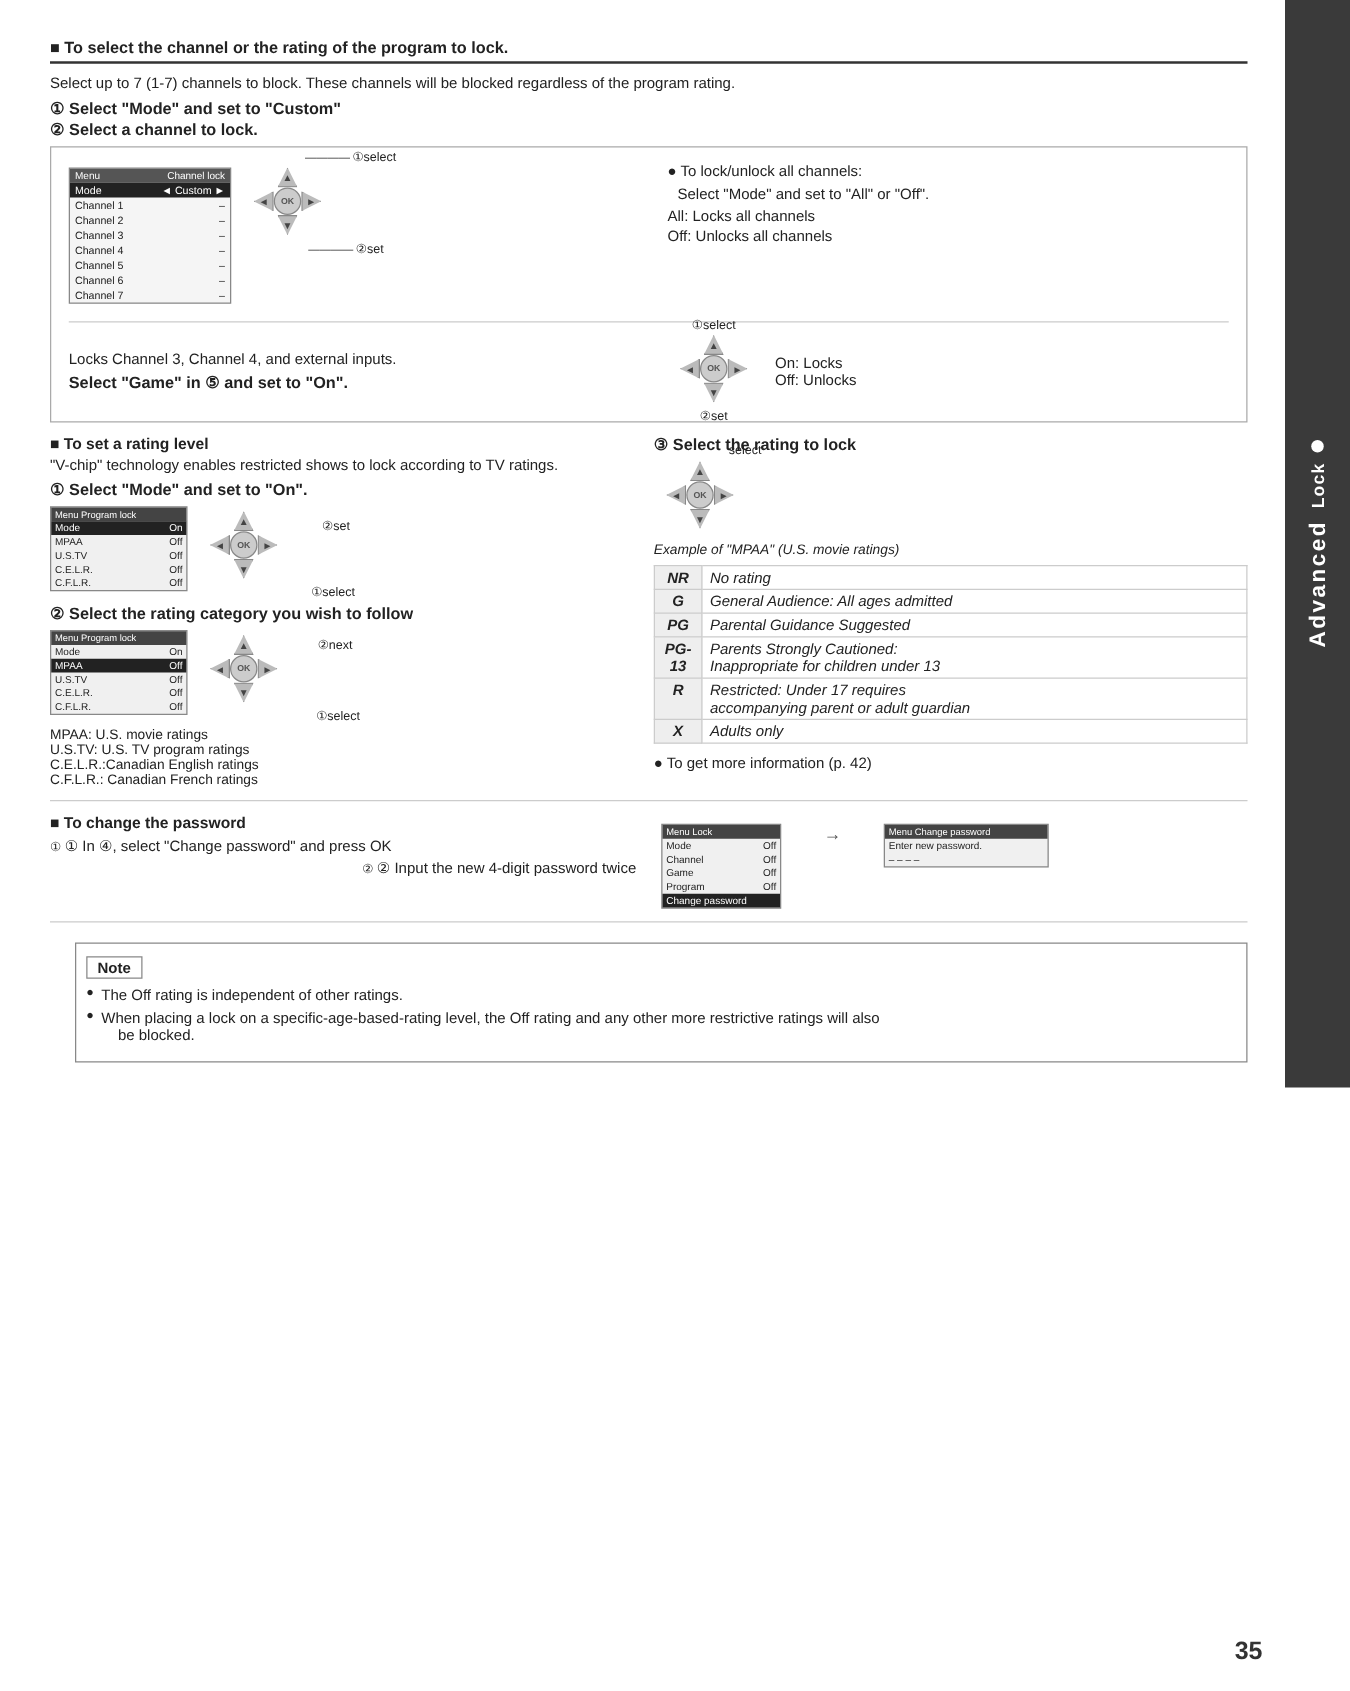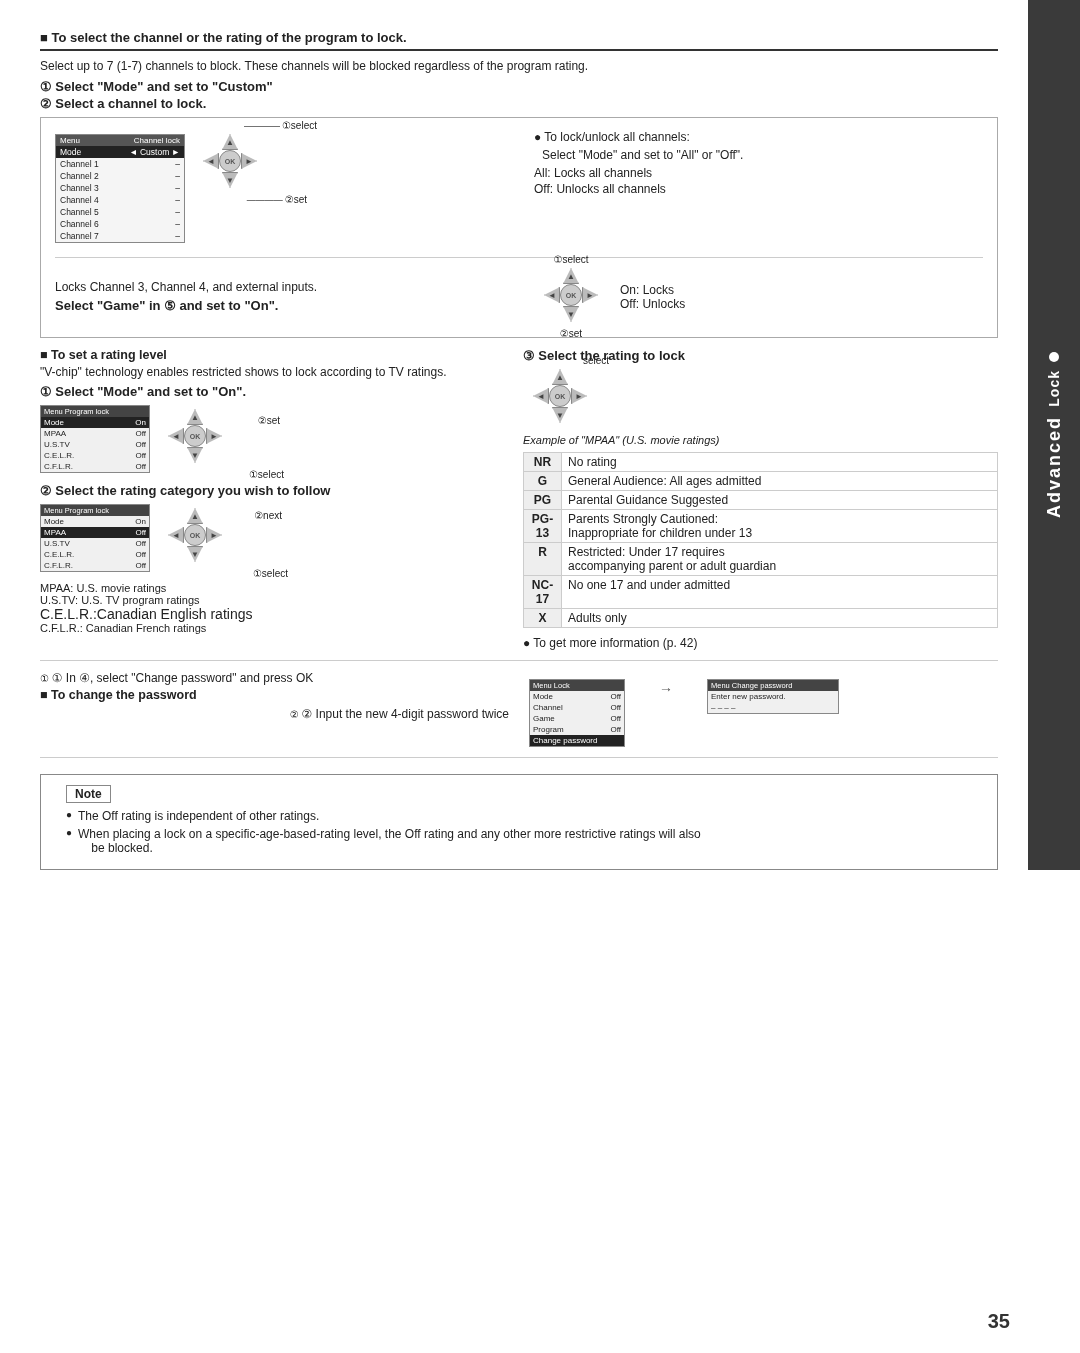--- a/index.html
+++ b/index.html
@@ -178,34 +178,36 @@
     .ratings-table {
       width: 100%;
       border-collapse: collapse;
       font-size: 12px;
       margin-top: 6px;
     }
     .ratings-table td {
       padding: 2px 6px;
       vertical-align: top;
       border: 1px solid #ccc;
+      font-style: italic;
     }
     .ratings-table td:first-child {
       width: 38px;
       font-weight: bold;
       text-align: center;
       background: #eee;
     }
 
     
     .note-section {
       border: 1px solid #888;
-      padding: 10px 25px;
+      padding: 10px 8px;
       margin-top: 16px;
       font-size: 12px;
+      margin-left: 20px;
     }
     .note-title {
       font-size: 12px;
       font-weight: bold;
       border: 1px solid #888;
       display: inline-block;
       padding: 1px 8px;
       margin-bottom: 6px;
     }
     .note-list {
@@ -492,21 +494,21 @@
               <div class="dpad-arrow right">►</div>
             </div>
             <div style="position:absolute; top:2px; right:-50px; font-size:10px; white-space:nowrap;">②next</div>
             <div style="position:absolute; bottom:-14px; right:-56px; font-size:10px; white-space:nowrap;">①select</div>
           </div>
         </div>
 
         <div>
           <p style="font-size:11px;">MPAA:   U.S. movie ratings</p>
           <p style="font-size:11px;">U.S.TV:  U.S. TV program ratings</p>
-          <p style="font-size:14px;">C.E.L.R.:Canadian English ratings</p>
+          <p style="font-size:11px;">C.E.L.R.:Canadian English ratings</p>
           <p style="font-size:11px;">C.F.L.R.: Canadian French ratings</p>
         </div>
       </div>
 
       <div class="col-right">
         <p style="font-size:13px; font-weight:bold; margin-bottom:6px;">
           <span>③ Select the rating to lock</span>
         </p>
 
         <div style="position:relative; margin-bottom:8px;">
@@ -538,43 +540,39 @@
           </tr>
           <tr>
             <td>PG-<br>13</td>
             <td>Parents Strongly Cautioned:<br>Inappropriate for children under 13</td>
           </tr>
           <tr>
             <td>R</td>
             <td>Restricted: Under 17 requires<br>accompanying parent or adult guardian</td>
           </tr>
           <tr>
-            <td>NC-<br>17</td>
-            <td>No one 17 and under admitted</td>
-          </tr>
-          <tr>
             <td>X</td>
             <td>Adults only</td>
           </tr>
         </tbody>
           </table>
 
         <p style="font-size:12px; margin-top:8px;">● To get more information (p. 42)</p>
       </div>
     </div>
 
     <hr class="divider">
 
     <div class="two-col" style="gap:20px; align-items:flex-start;">
       <div class="col-left">
+        <p style="font-size:12.5px; font-weight:bold; margin-bottom:5px;">
+          <span>■ To change the password</span>
+        </p>
         <p style="font-size:12px; margin-bottom:3px;">
           <span style="font-size:10px;">① </span><span>① In ④, select "Change password" and press OK</span>
-        </p>
-        <p style="font-size:12.5px; font-weight:bold; margin-bottom:5px;">
-          <span>■ To change the password</span>
         </p>
         <p style="font-size:12px;text-align:right;">
           <span style="font-size:10px;">② </span><span>② Input the new 4-digit password twice</span>
         </p>
       </div>
       <div class="col-right">
         <div class="lock-screens-row">
 
           <div>
             <div class="small-screen" style="width:96px;">

